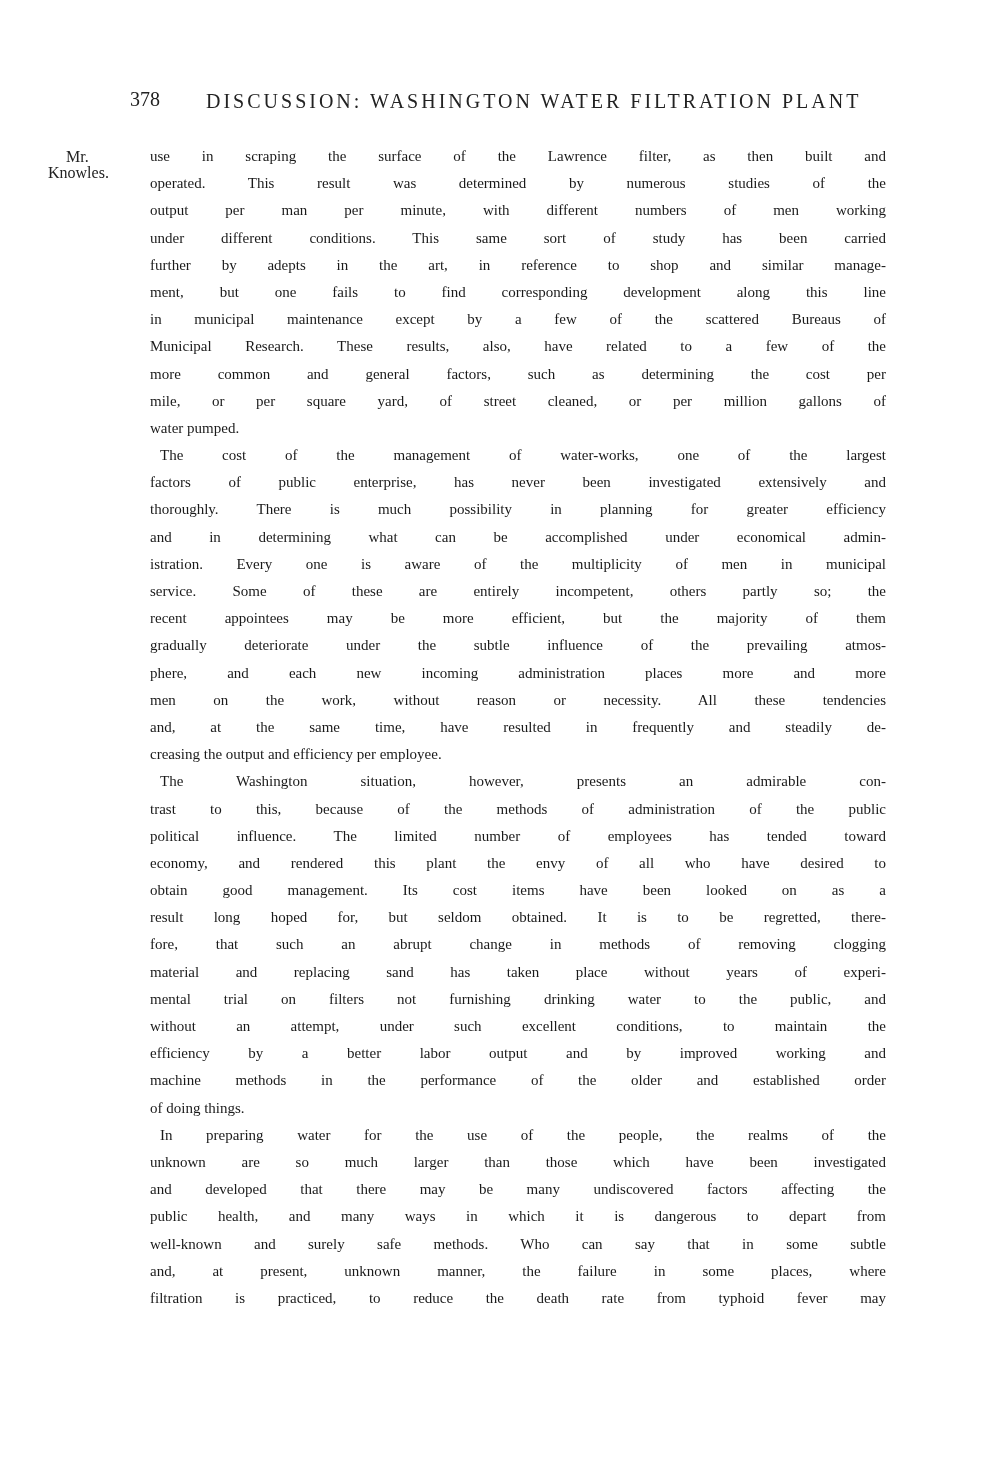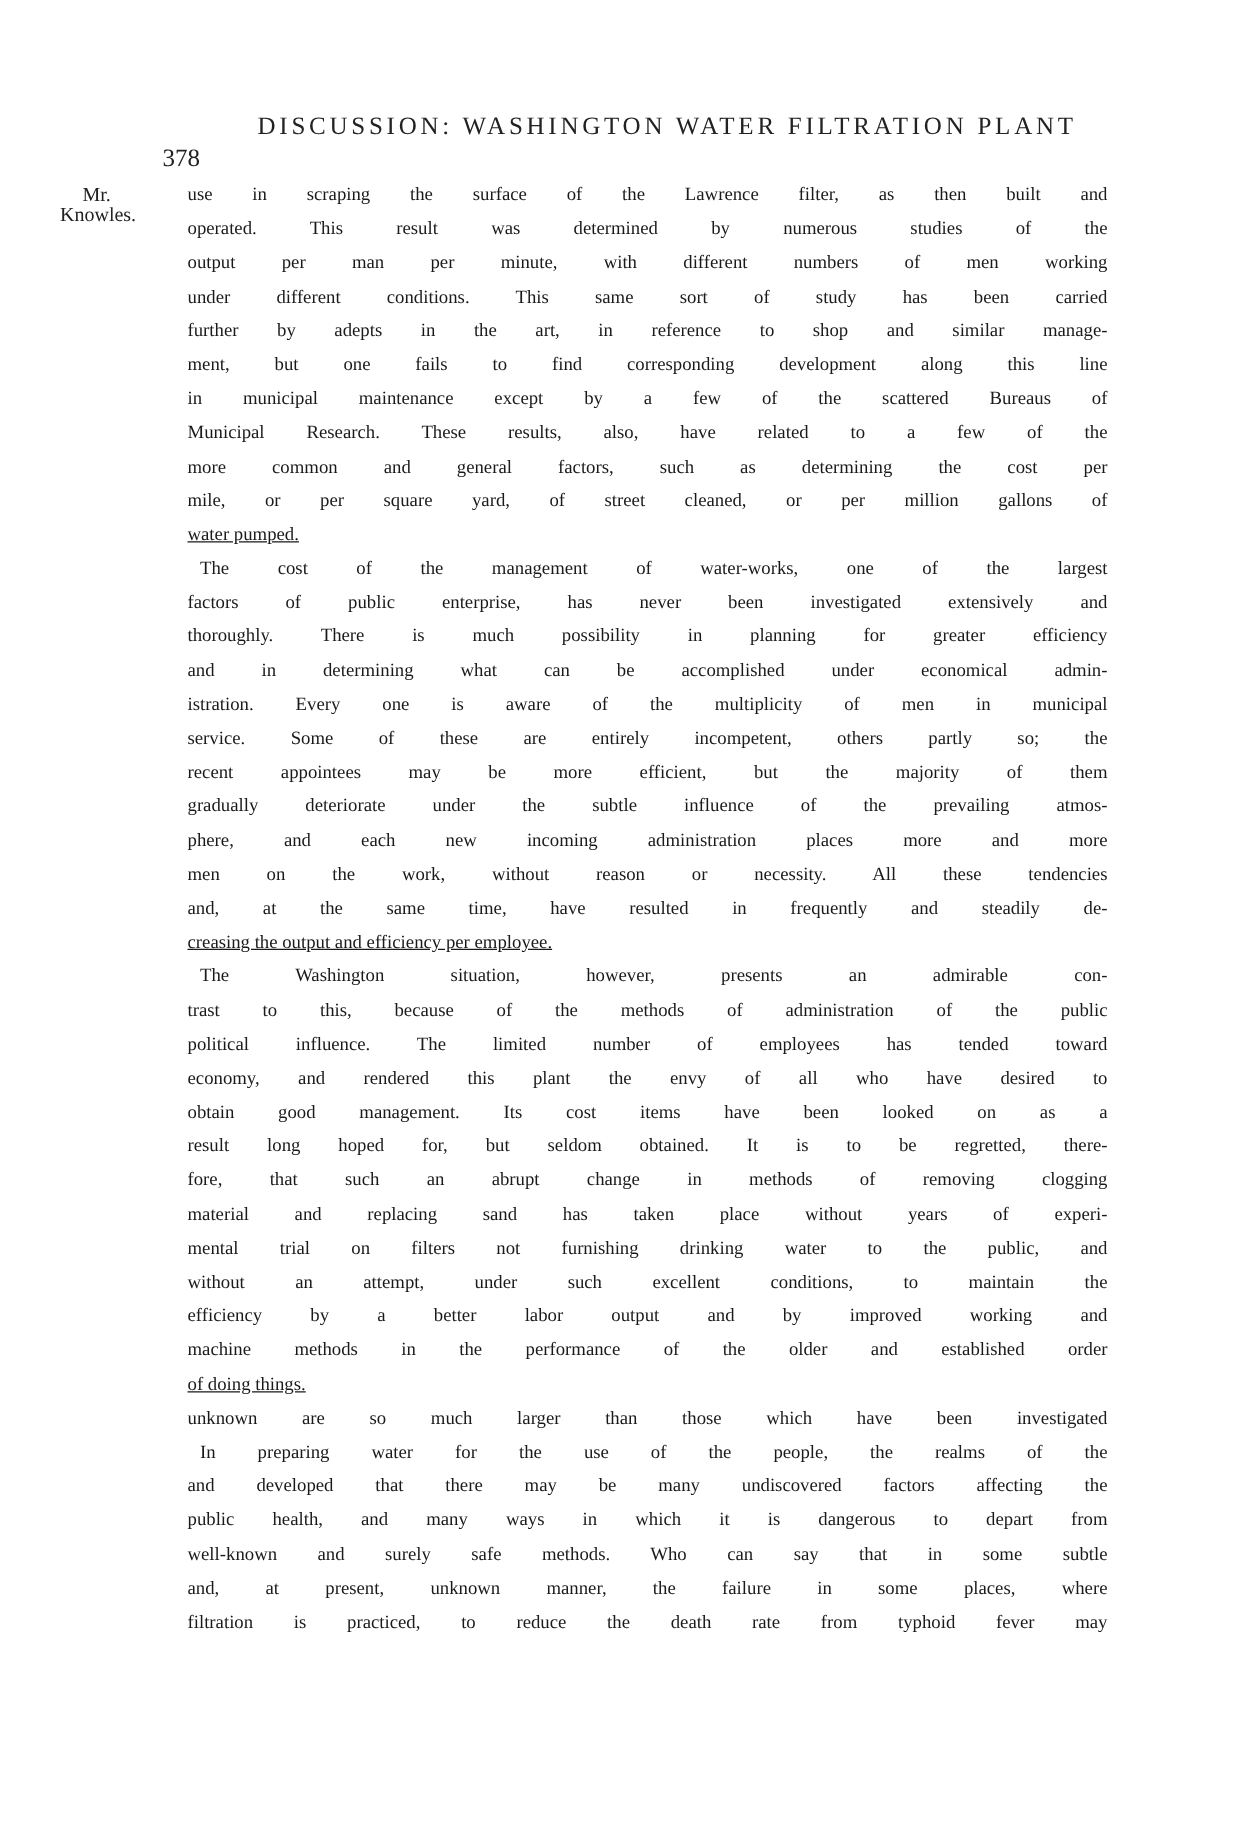--- a/index.html
+++ b/index.html
@@ -31,21 +31,20 @@
       letter-spacing: 1.5px;
       white-space: nowrap;
       color: #222;
     }
     .running-head .page-number {
       position: absolute;
       left: 0;
       top: -2px;
       font-size: 20px;
       letter-spacing: 0;
-      margin-top: 28px;
     }
     .running-head .head-title {
       position: absolute;
       left: 76px;
       top: 0;
       font-size: 20px;
       letter-spacing: 3px;
       font-variant: small-caps;
     }
     .margin-note {
@@ -70,21 +69,20 @@
     }
     .line {
       display: block;
       height: 27.2px;
       white-space: nowrap;
       text-align: justify;
       text-align-last: justify;
     }
     .line.last {
       text-align-last: left;
-      text-decoration: underline;
     }
     .line.indent {
       padding-left: 10px;
     }
   </style>
 </head>
 <body>
 
 <div class="page">
 
@@ -135,22 +133,22 @@
         <span class="line">result long hoped for, but seldom obtained. It is to be regretted, there-</span>
         <span class="line">fore, that such an abrupt change in methods of removing clogging</span>
         <span class="line">material and replacing sand has taken place without years of experi-</span>
         <span class="line">mental trial on filters not furnishing drinking water to the public, and</span>
         <span class="line">without an attempt, under such excellent conditions, to maintain the</span>
         <span class="line">efficiency by a better labor output and by improved working and</span>
         <span class="line">machine methods in the performance of the older and established order</span>
         <span class="line last">of doing things.</span>
       </div>
       <div>
+        <span class="line indent">In preparing water for the use of the people, the realms of the</span>
         <span class="line">unknown are so much larger than those which have been investigated</span>
-        <span class="line indent">In preparing water for the use of the people, the realms of the</span>
         <span class="line">and developed that there may be many undiscovered factors affecting the</span>
         <span class="line">public health, and many ways in which it is dangerous to depart from</span>
         <span class="line">well-known and surely safe methods. Who can say that in some subtle</span>
         <span class="line">and, at present, unknown manner, the failure in some places, where</span>
         <span class="line">filtration is practiced, to reduce the death rate from typhoid fever may</span>
       </div>
     </div>
 
 </div>
 

